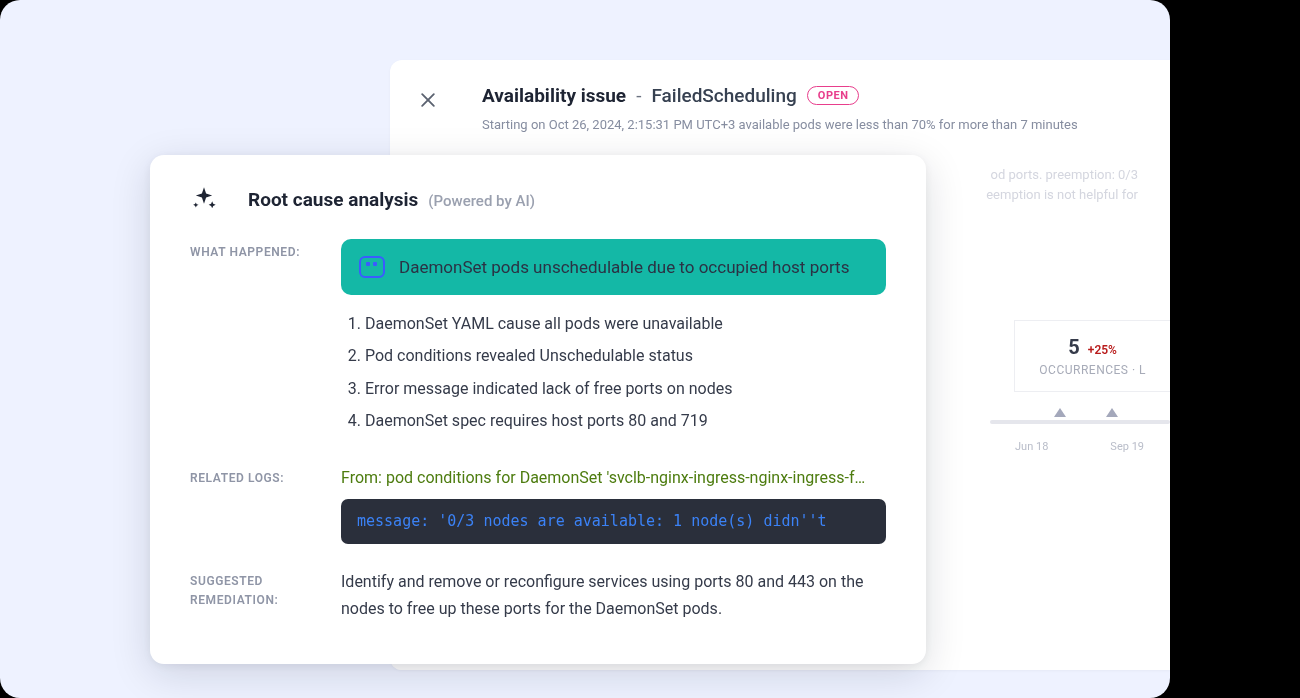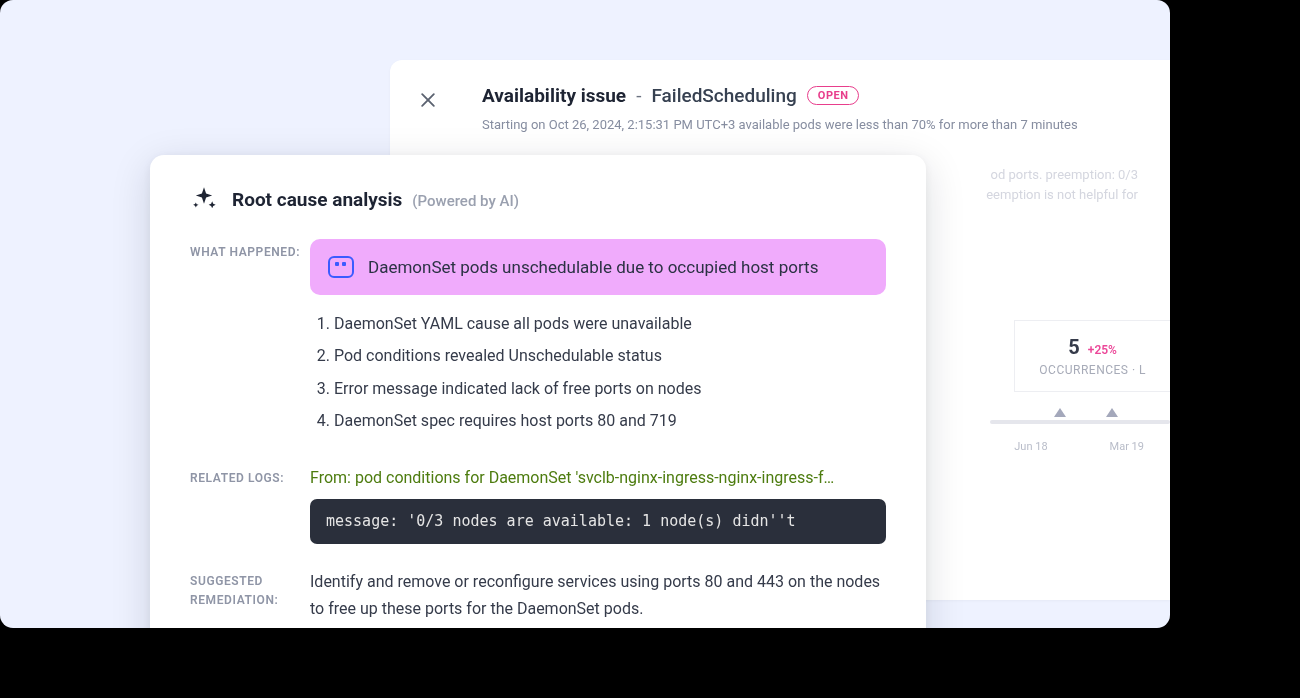--- a/index.html
+++ b/index.html
@@ -1,22 +1,22 @@
 <!DOCTYPE html>
 <html><head>
 <meta charset="utf-8">
 <style>
   * { box-sizing: border-box; margin: 0; padding: 0; }
   html, body { width: 1300px; height: 698px; font-family: -apple-system, BlinkMacSystemFont, "Segoe UI", Roboto, "Helvetica Neue", Arial, sans-serif; }
   body { background: #000; }
   .outer-frame {
     width: 1170px;
-    height: 628px;
+    height: 698px;
     background: #EEF2FF;
-    border-radius: 13px;
+    border-radius: 20px;
     position: relative;
     overflow: hidden;
     padding-left: 14px;
   }
 
   
   .issue-panel {
     position: absolute;
     left: 390px;
     top: 60px;
@@ -80,21 +80,21 @@
     border-top: 1px solid #EDEEF2;
     border-bottom: 1px solid #EDEEF2;
   }
   .stat-cell {
     padding: 14px 24px;
     border-left: 1px solid #EDEEF2;
     text-align: center;
     min-width: 120px;
   }
   .stat-val { font-size: 20px; font-weight: 700; color: #353B4A; display: inline-block; }
-  .stat-delta { font-size: 12px; color: #ec4899; font-weight: 600; margin-left: 4px; }
+  .stat-delta { font-size: 12px; color: #b91c1c; font-weight: 600; margin-left: 4px; }
   .stat-lbl { font-size: 12px; letter-spacing: .5px; color: #A7ABB8; margin-top: 4px; text-transform: uppercase; }
   .tl-marker {
     width: 0; height: 0;
     border-left: 6px solid transparent;
     border-right: 6px solid transparent;
     border-bottom: 9px solid #A4A8BB;
     position: absolute;
   }
   .timeline-track {
     position: absolute;
@@ -117,42 +117,42 @@
     top: 155px;
     width: 776px;
     background: #FFFFFF;
     border-radius: 14px;
     box-shadow: 0 10px 40px rgba(16,24,40,0.14), 0 2px 8px rgba(16,24,40,0.06);
     padding: 30px 40px 42px 40px;
   }
   .rca-head {
     display: flex;
     align-items: center;
-    gap: 14px;
+    gap: 30px;
     margin-bottom: 26px;
   }
   .sparkle { width: 28px; height: 28px; color: #1E2433; }
   .rca-title { font-size: 19px; font-weight: 700; color: #1E2433; }
   .rca-powered { font-size: 15px; color: #9AA0AF; margin-left: 6px; font-weight: 500;}
 
-  .rca-row { display: flex; gap: 10px; margin-bottom: 24px; }
+  .rca-row { display: flex; gap: 41px; margin-bottom: 24px; }
   .rca-label {
     width: 110px;
     flex: 0 0 110px;
     font-size: 12px;
     letter-spacing: .6px;
     color: #8F95A6;
     font-weight: 600;
     line-height: 1.6;
     padding-top: 4px;
   }
   .rca-body { flex: 1; font-size: 16px; color: #374151; line-height: 1.65; }
 
   .highlight-box {
-    background: #f0abfc;
+    background: #14b8a6;
     border-radius: 10px;
     padding: 14px 18px;
     display: flex;
     align-items: center;
     gap: 14px;
     margin-bottom: 16px;
   }
   .hb-icon {
     width: 26px; height: 22px;
     border: 2.5px solid #3B5BFF;
@@ -169,21 +169,21 @@
   .hb-icon::before{ left:5px; }
   .hb-icon::after{ left:12px; }
   .hb-text { font-size: 17px; color: #2B3244; }
 
   ol.steps { list-style: decimal; padding-left: 24px; }
   ol.steps li { margin-bottom: 6px; font-size: 16px; color: #353B4A; }
 
   .log-from { font-size: 16px; color: #4d7c0f; margin-bottom: 8px; white-space: nowrap; overflow: hidden; text-overflow: ellipsis; }
   .log-code {
     background: #2A2F3B;
-    color: #e5e5e5;
+    color: #3b82f6;
     font-family: ui-monospace, SFMono-Regular, Menlo, Consolas, monospace;
     font-size: 15px;
     padding: 10px 16px;
     border-radius: 7px;
     white-space: nowrap;
     overflow: hidden;
   }
   .suggest { font-size: 16px; color: #353B4A; line-height:1.7; }
   .last-row { margin-bottom: 0; }
   
@@ -238,21 +238,21 @@
         </div>
         <div class="stat-lbl">OCCURRENCES · L</div>
       </div>
     </div>
 
     <div class="timeline-track"></div>
     <div class="tl-marker tl-m1"></div>
     <div class="tl-marker tl-m2"></div>
     <div class="tl-dates">
       <span>Jun 18</span>
-      <span>Mar 19</span>
+      <span>Sep 19</span>
     </div>
 
     <div class="panel-fade"></div>
   </div>
 
   <div class="rca-card">
     <div class="rca-head">
       <svg class="sparkle" viewBox="0 0 24 24" fill="currentColor">
         <path d="M12 2l1.8 5.2L19 9l-5.2 1.8L12 16l-1.8-5.2L5 9l5.2-1.8L12 2z"></path>
         <path d="M19 14l.9 2.1L22 17l-2.1.9L19 20l-.9-2.1L16 17l2.1-.9L19 14z"></path>

